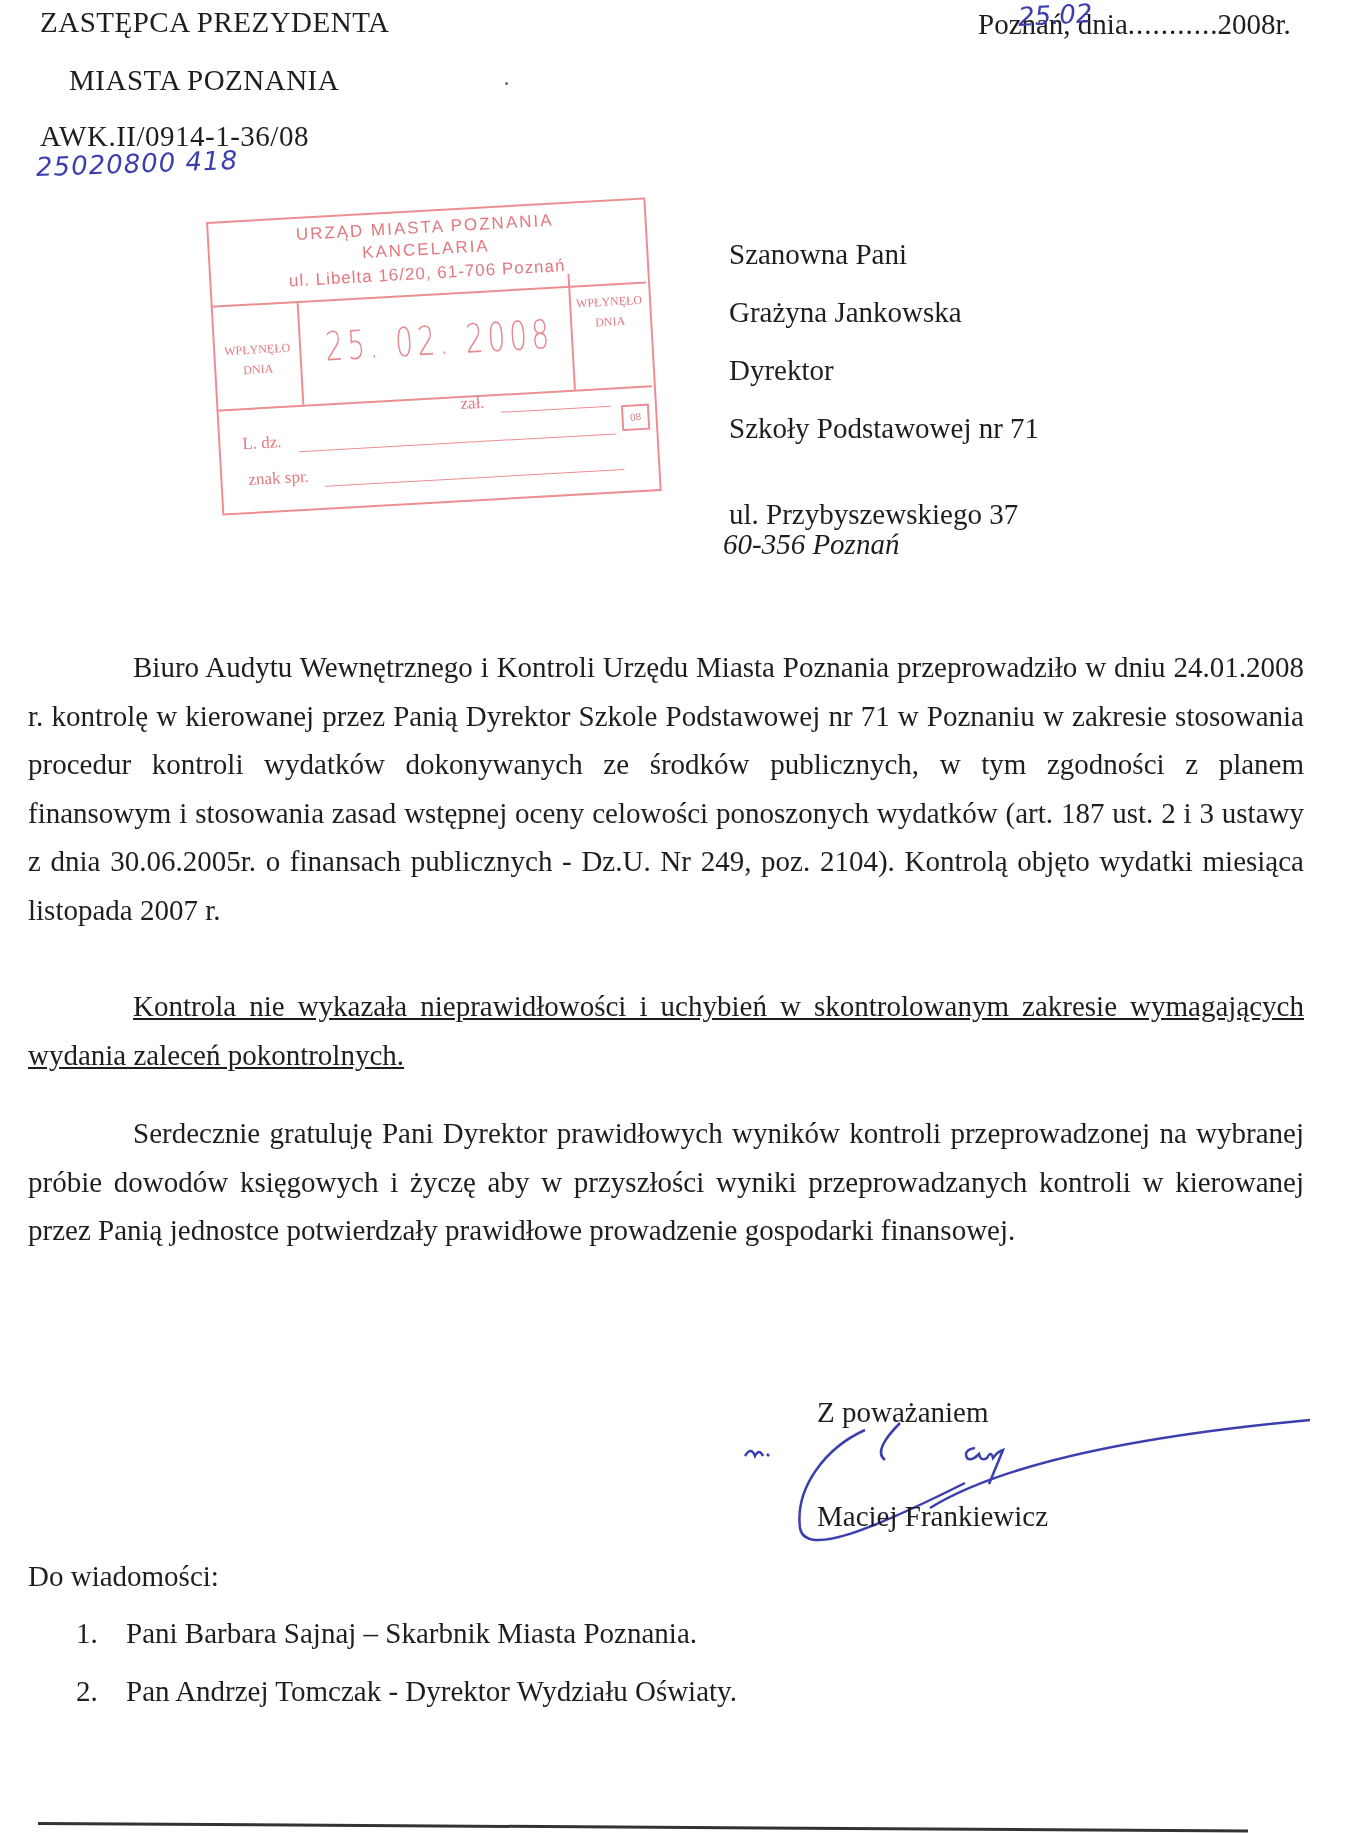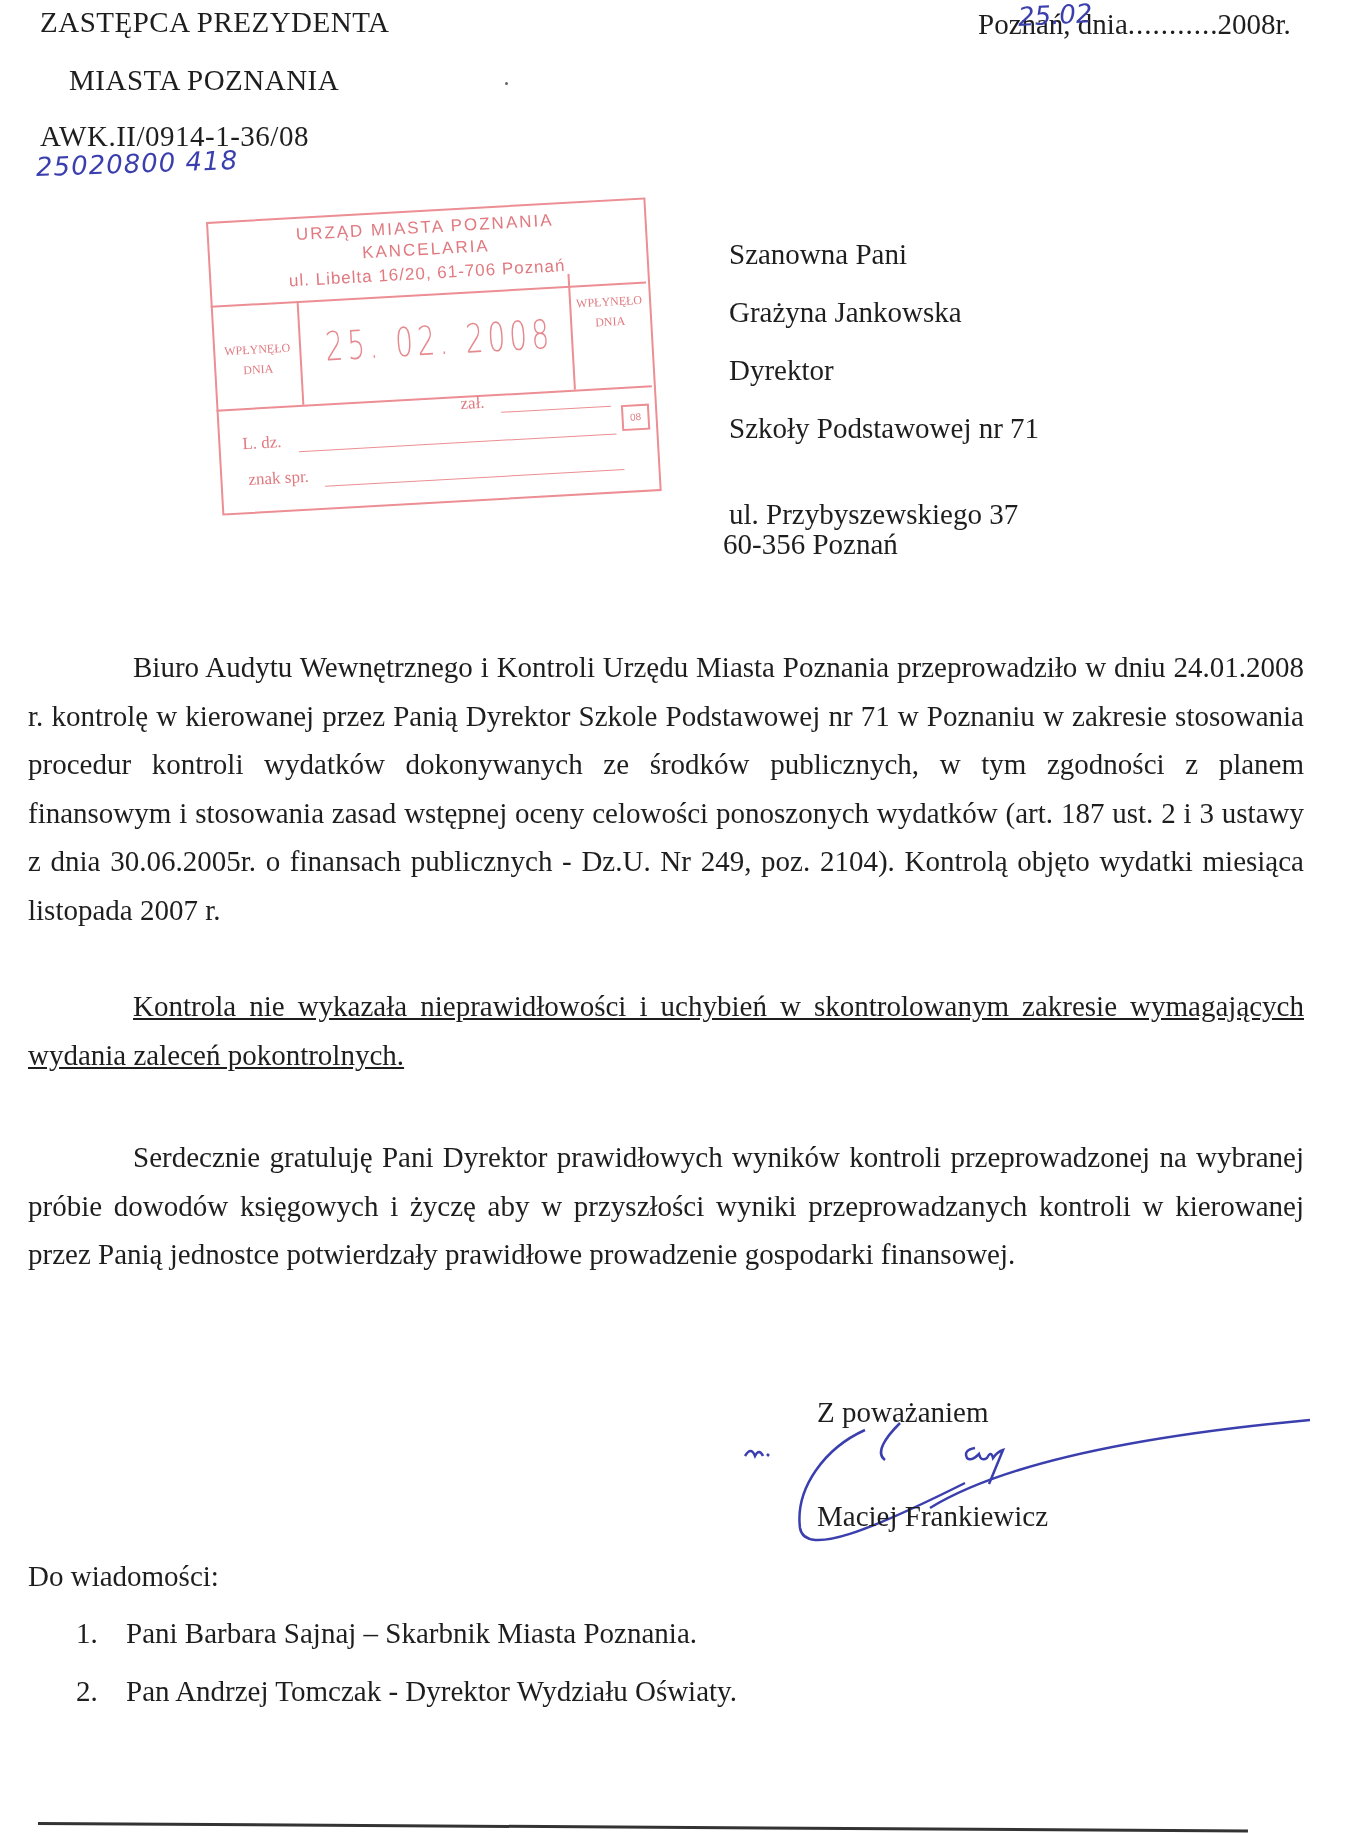--- a/index.html
+++ b/index.html
@@ -90,25 +90,25 @@
   <div class="stamp-text small" style="left:28px; top:250px;">znak spr.</div>
   <div class="stamp-line" style="left:104px; top:270px; width:300px; height:1px;"></div>
   <div class="stamp-box" style="left:404px; top:206px; width:24px; height:22px; font-size:10px; text-align:center; line-height:22px;">08</div>
 </div>
 
 <div class="abs addr-block" style="top:238px;">Szanowna Pani</div>
 <div class="abs addr-block" style="top:296px;">Grażyna Jankowska</div>
 <div class="abs addr-block" style="top:354px;">Dyrektor</div>
 <div class="abs addr-block" style="top:412px;">Szkoły Podstawowej nr 71</div>
 <div class="abs addr-block" style="top:470px;margin-top:28px;">ul. Przybyszewskiego 37</div>
-<div class="abs addr-block" style="left:723px; top:528px;">60-356  Poznań</div>
+<div class="abs addr-block" style="left:723px; top:528px;font-style:italic;">60-356  Poznań</div>
 
 <div class="para" style="top:643px;">Biuro Audytu Wewnętrznego i Kontroli Urzędu Miasta Poznania przeprowadziło w dniu 24.01.2008 r. kontrolę w kierowanej przez Panią Dyrektor Szkole Podstawowej nr 71 w Poznaniu w zakresie stosowania procedur  kontroli wydatków dokonywanych ze środków publicznych,  w tym zgodności z planem finansowym i stosowania zasad wstępnej oceny celowości ponoszonych wydatków  (art. 187 ust. 2 i 3 ustawy z dnia 30.06.2005r. o finansach publicznych - Dz.U. Nr 249, poz. 2104). Kontrolą objęto wydatki miesiąca listopada 2007 r.</div>
 <div class="para" style="top:982px;text-decoration:underline;">Kontrola nie wykazała nieprawidłowości i uchybień w skontrolowanym zakresie wymagających wydania zaleceń pokontrolnych.</div>
-<div class="para" style="top:1109px;margin-top:24px;">Serdecznie gratuluję Pani Dyrektor prawidłowych wyników kontroli przeprowadzonej na wybranej próbie dowodów księgowych i życzę aby w przyszłości wyniki przeprowadzanych kontroli w kierowanej przez Panią jednostce  potwierdzały  prawidłowe prowadzenie gospodarki finansowej.</div>
+<div class="para" style="top:1109px;">Serdecznie gratuluję Pani Dyrektor prawidłowych wyników kontroli przeprowadzonej na wybranej próbie dowodów księgowych i życzę aby w przyszłości wyniki przeprowadzanych kontroli w kierowanej przez Panią jednostce  potwierdzały  prawidłowe prowadzenie gospodarki finansowej.</div>
 
 <div class="abs closing">Z poważaniem</div>
 <svg class="abs sig" viewBox="0 0 580 150">
   <path d="M10 48 q6 -10 10 0 q4 -8 8 0 M32 46 l2 2" stroke="#3b3fae" stroke-width="2.5" fill="none"></path>
   <path d="M130 22 C90 40 60 80 65 120 C70 150 140 120 230 75" stroke="#3b3fae" stroke-width="2.5" fill="none"></path>
   <path d="M165 15 C150 30 140 45 150 52" stroke="#3b3fae" stroke-width="2.5" fill="none"></path>
   <path d="M240 40 q-12 2 -8 10 q4 4 12 -4 q2 8 8 4 q4 -8 6 0 q4 -6 10 -8 l-14 34" stroke="#3b3fae" stroke-width="2.5" fill="none"></path>
   <path d="M195 100 C260 60 380 30 575 12" stroke="#3b3fae" stroke-width="2.5" fill="none"></path>
 </svg>
 <div class="abs signer">Maciej Frankiewicz</div>

